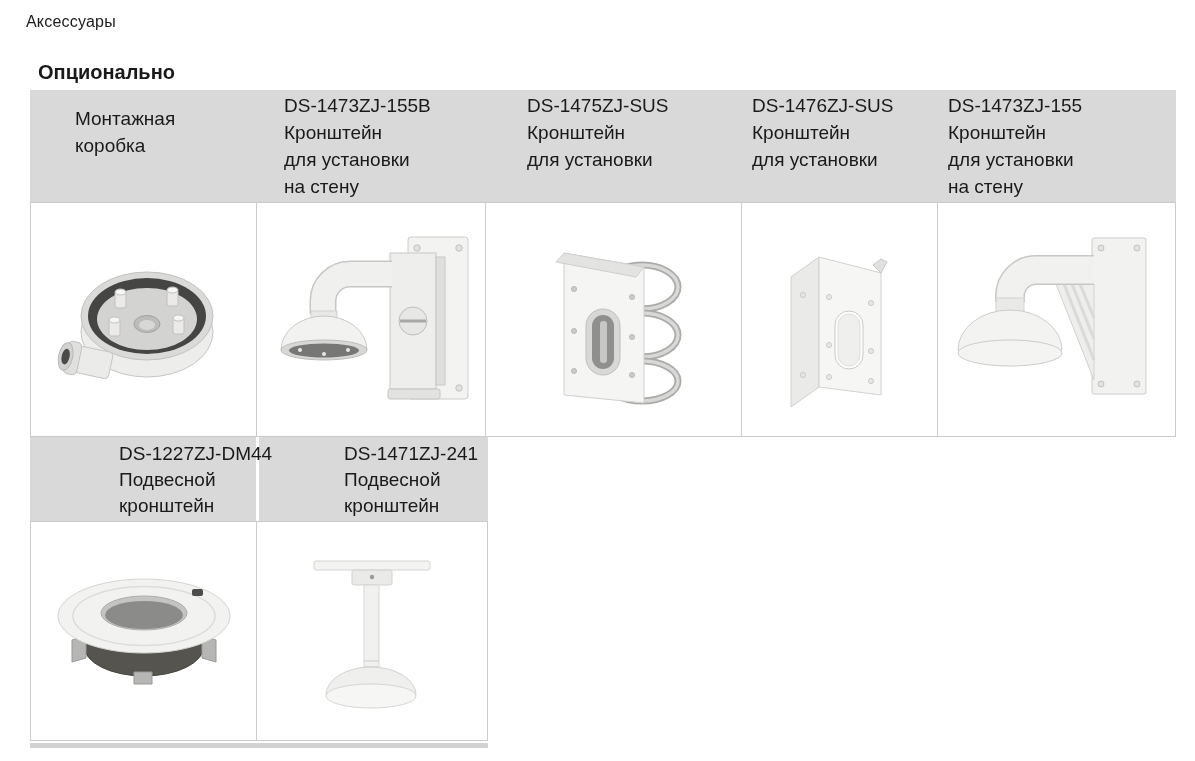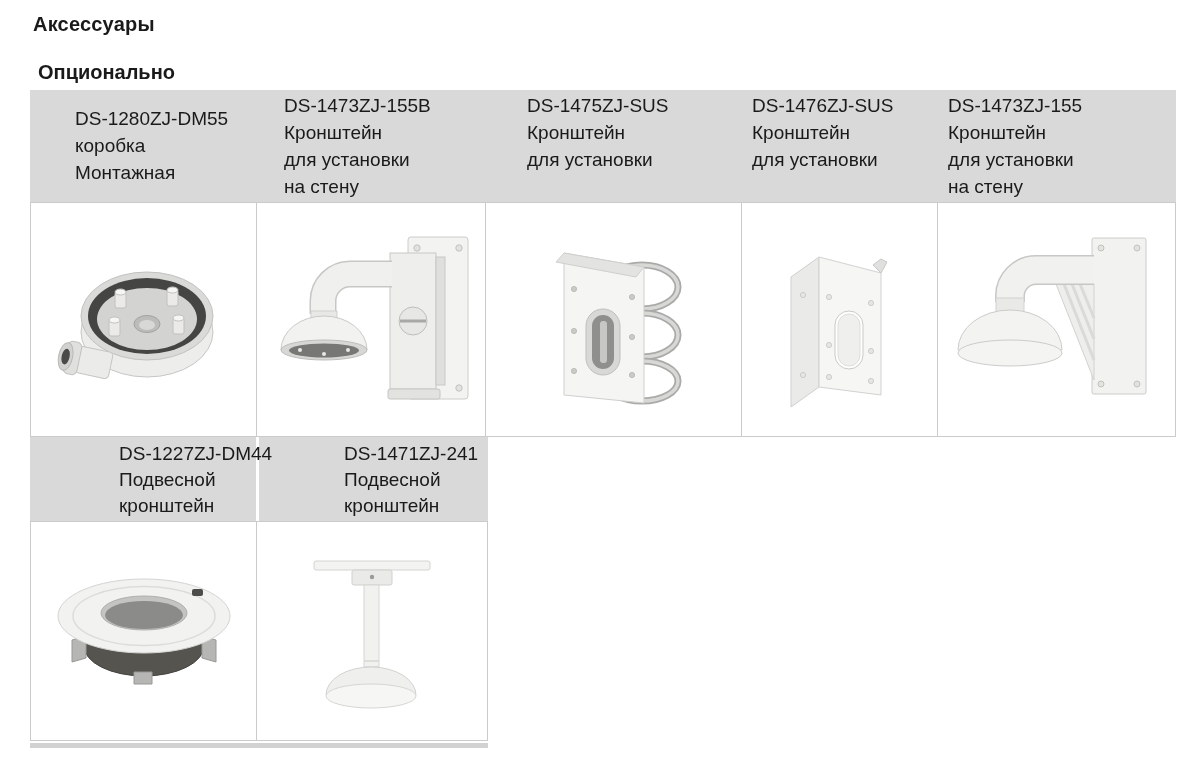--- a/index.html
+++ b/index.html
@@ -1,20 +1,20 @@
 <!DOCTYPE html>
 <html><head>
 <meta charset="utf-8">
 <style>
   * { margin:0; padding:0; box-sizing:border-box; }
   html,body { background:#ffffff; }
   body { font-family:"Liberation Sans", sans-serif; color:#1a1a1a; }
   .page { position:relative; width:1195px; height:761px; background:#fff; overflow:hidden; }
 
-  .title { position:absolute; left:33px; top:13px; font-size:20px; font-weight:bold; letter-spacing:.2px; }
+  .title { position:absolute; left:26px; top:13px; font-size:16px; font-weight:normal; letter-spacing:.2px; }
   .subtitle { position:absolute; left:38px; top:61px; font-size:20px; font-weight:bold;text-align:right; }
 
   .band { position:absolute; background:#d9d9d9; }
   .hdr  { position:absolute; font-size:19px; line-height:27px; white-space:nowrap; }
   .hdr2 { line-height:26px;margin-left:44px; }
 
   .cell { position:absolute; background:#fff; border:1px solid #cbcbcb;
           display:flex; align-items:center; justify-content:center; }
   .bottombar { position:absolute; background:#d2d2d2; }
   svg { display:block; }
@@ -23,23 +23,22 @@
 <body>
 
 <div class="page">
 
   <div class="title">Аксессуары</div>
   <div class="subtitle">Опционально</div>
 
   <div class="band" style="left:30px;top:90px;width:1146px;height:112px"></div>
 
   <div class="hdr" style="left:75px;top:105px">
-    <div>DS-1280ZJ-DM55</div>
+    <div>Монтажная</div>
     <div>коробка</div>
-    <div>Монтажная</div>
   </div>
 
   <div class="hdr" style="left:284px;top:92px">
     <div>DS-1473ZJ-155B</div>
     <div>Кронштейн</div>
     <div>для установки</div>
     <div>на стену</div>
   </div>
 
   <div class="hdr" style="left:527px;top:92px">

